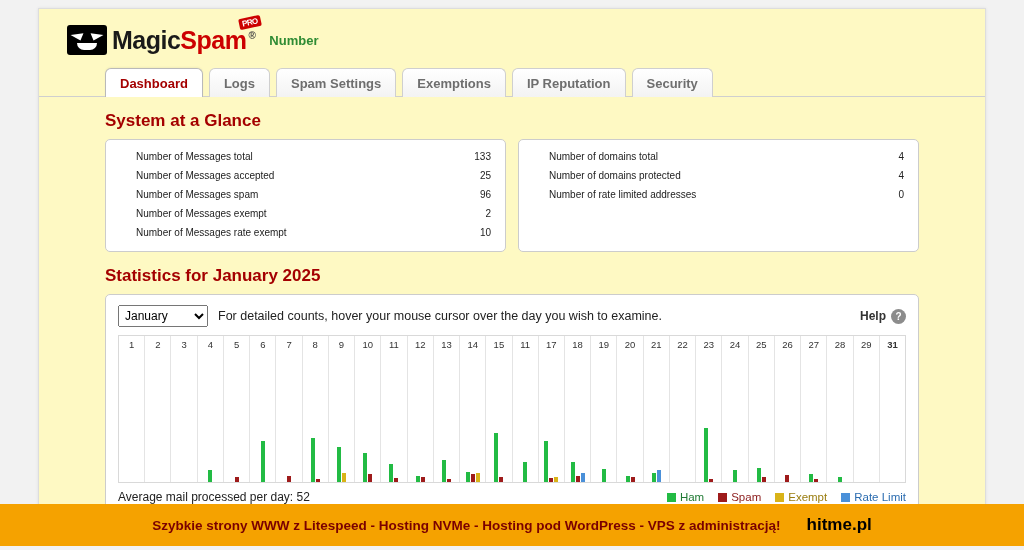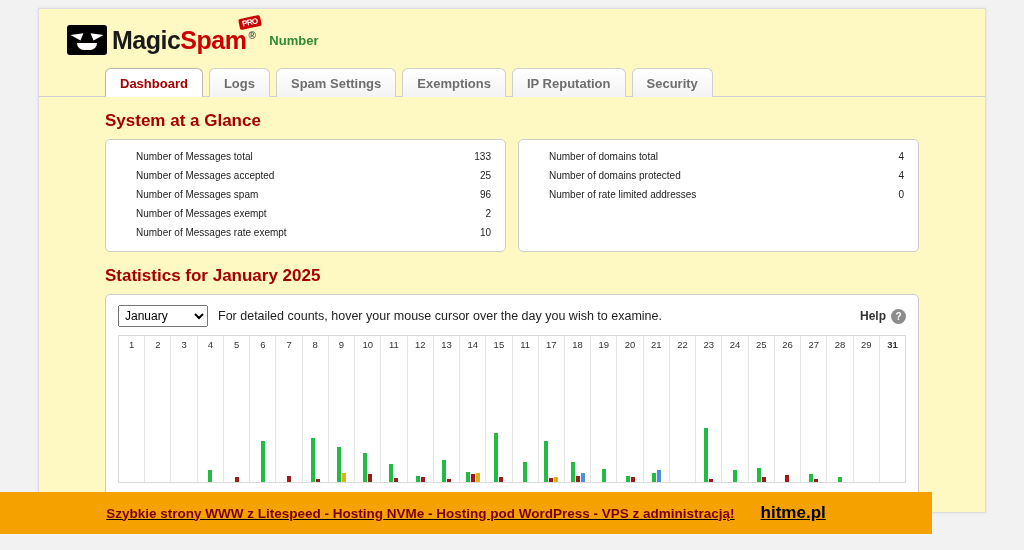--- a/index.html
+++ b/index.html
@@ -251,28 +251,27 @@
   .sw-spam { background: #9e1b1b; }
   .sw-exempt { background: #d9b318; }
   .sw-rate { background: #4a90d9; }
   .lbl-ham { color: #1f7a33; }
   .lbl-spam { color: #8b1a1a; }
   .lbl-exempt { color: #9a7d10; }
   .lbl-rate { color: #2b6cb0; }
   
   .adbar {
     position: absolute;
-    left: 0; bottom: 16px;
-    width: 932px; height: 42px;
+    left: 0; bottom: 4px;
+    width: 1024px; height: 42px;
     background: #f5a200;
     display: flex;
     align-items: center;
     justify-content: center;
     gap: 26px;
-    text-decoration: underline;
   }
   .adbar .promo {
     color: #7a0000;
     font-weight: bold;
     font-size: 13.5px;
   }
   .adbar .brand {
     color: #000000;
     font-weight: bold;
     font-size: 17px;

